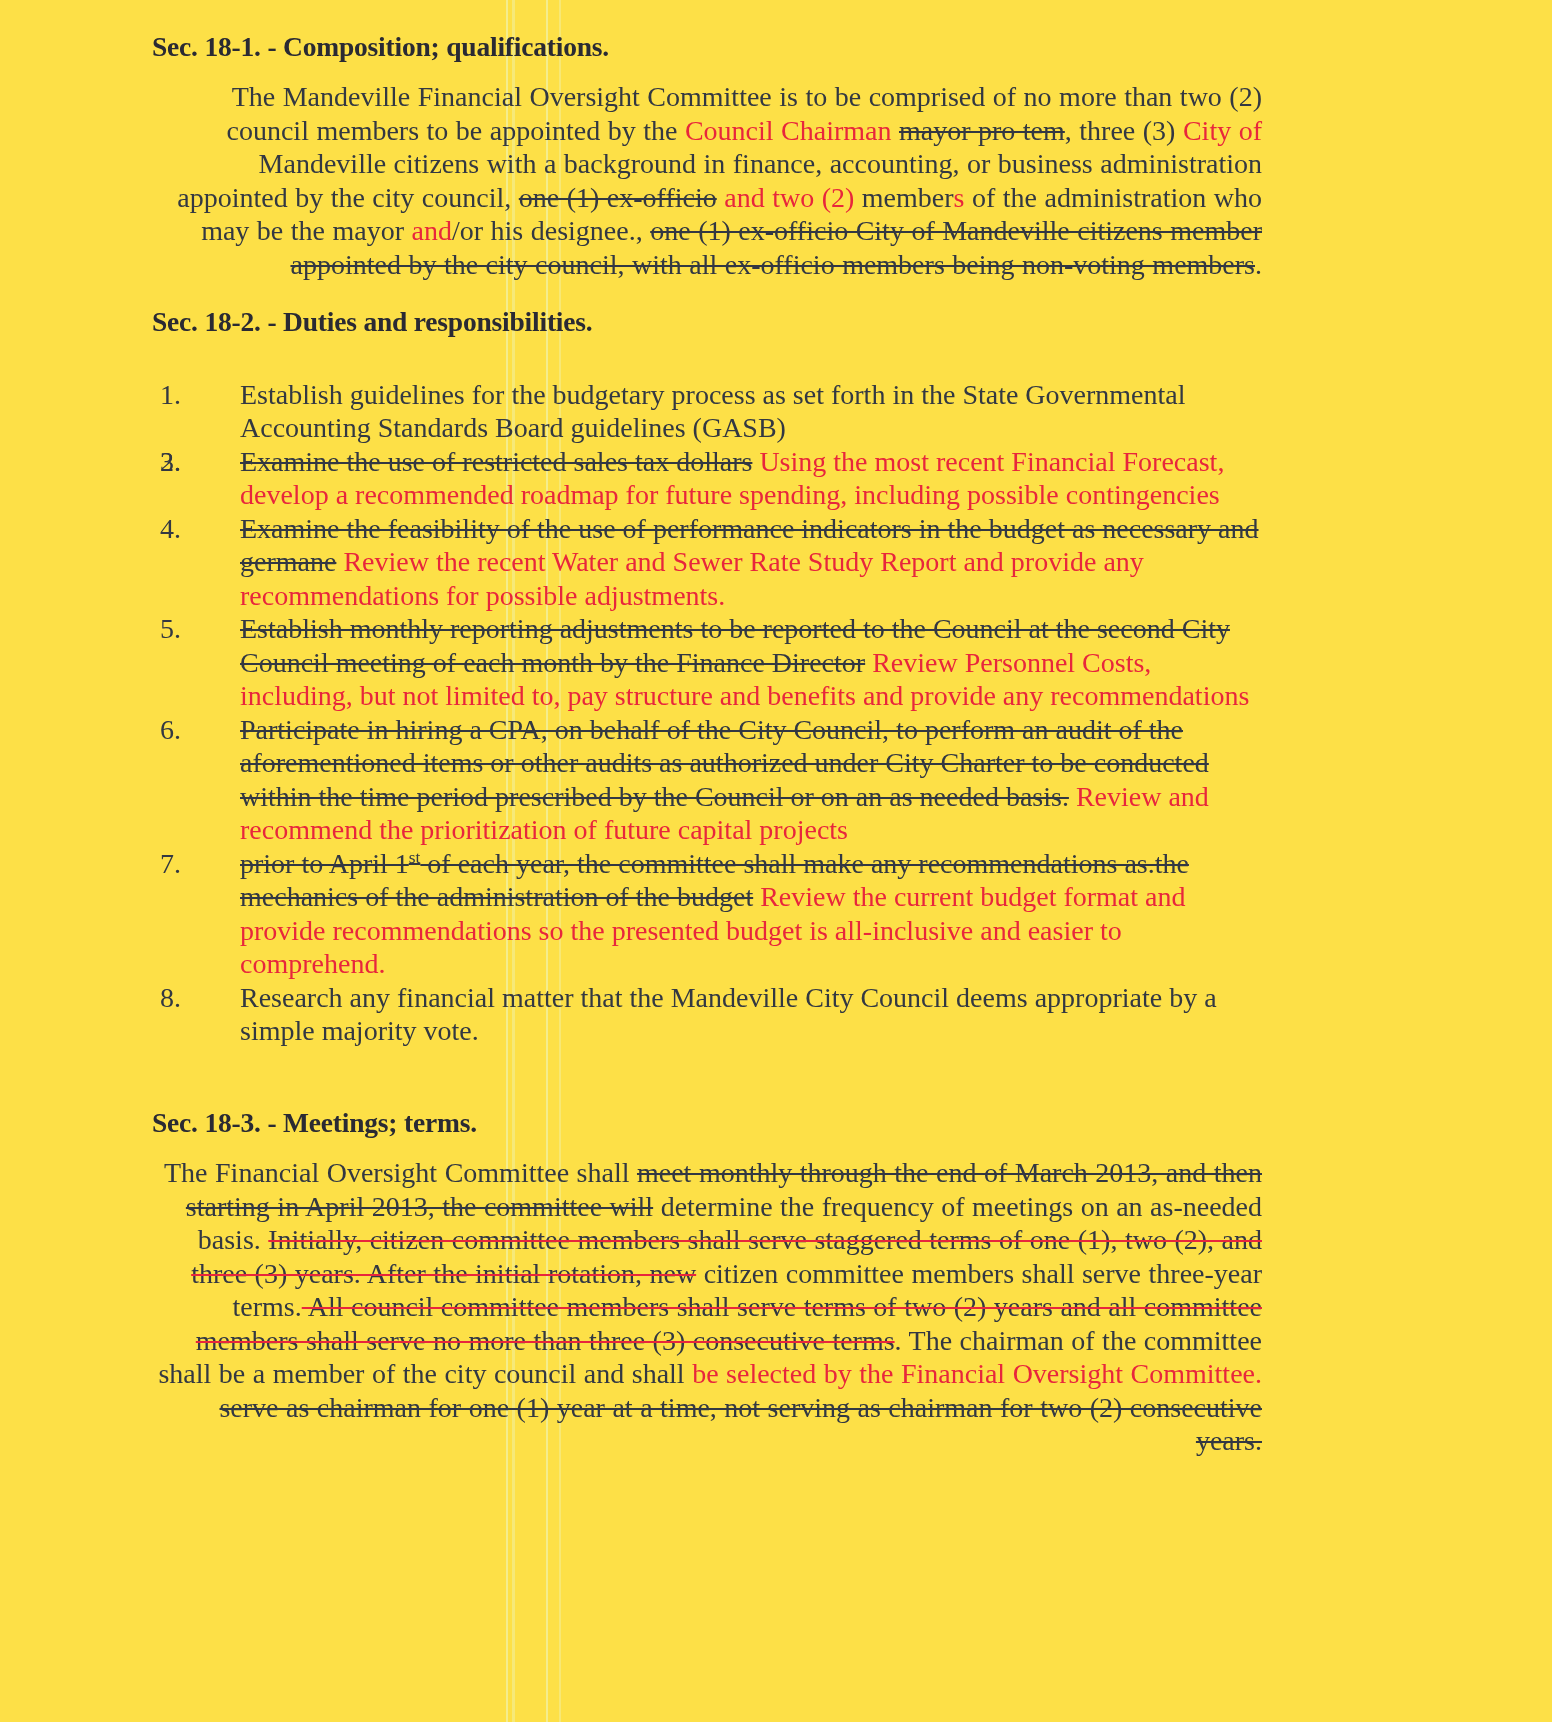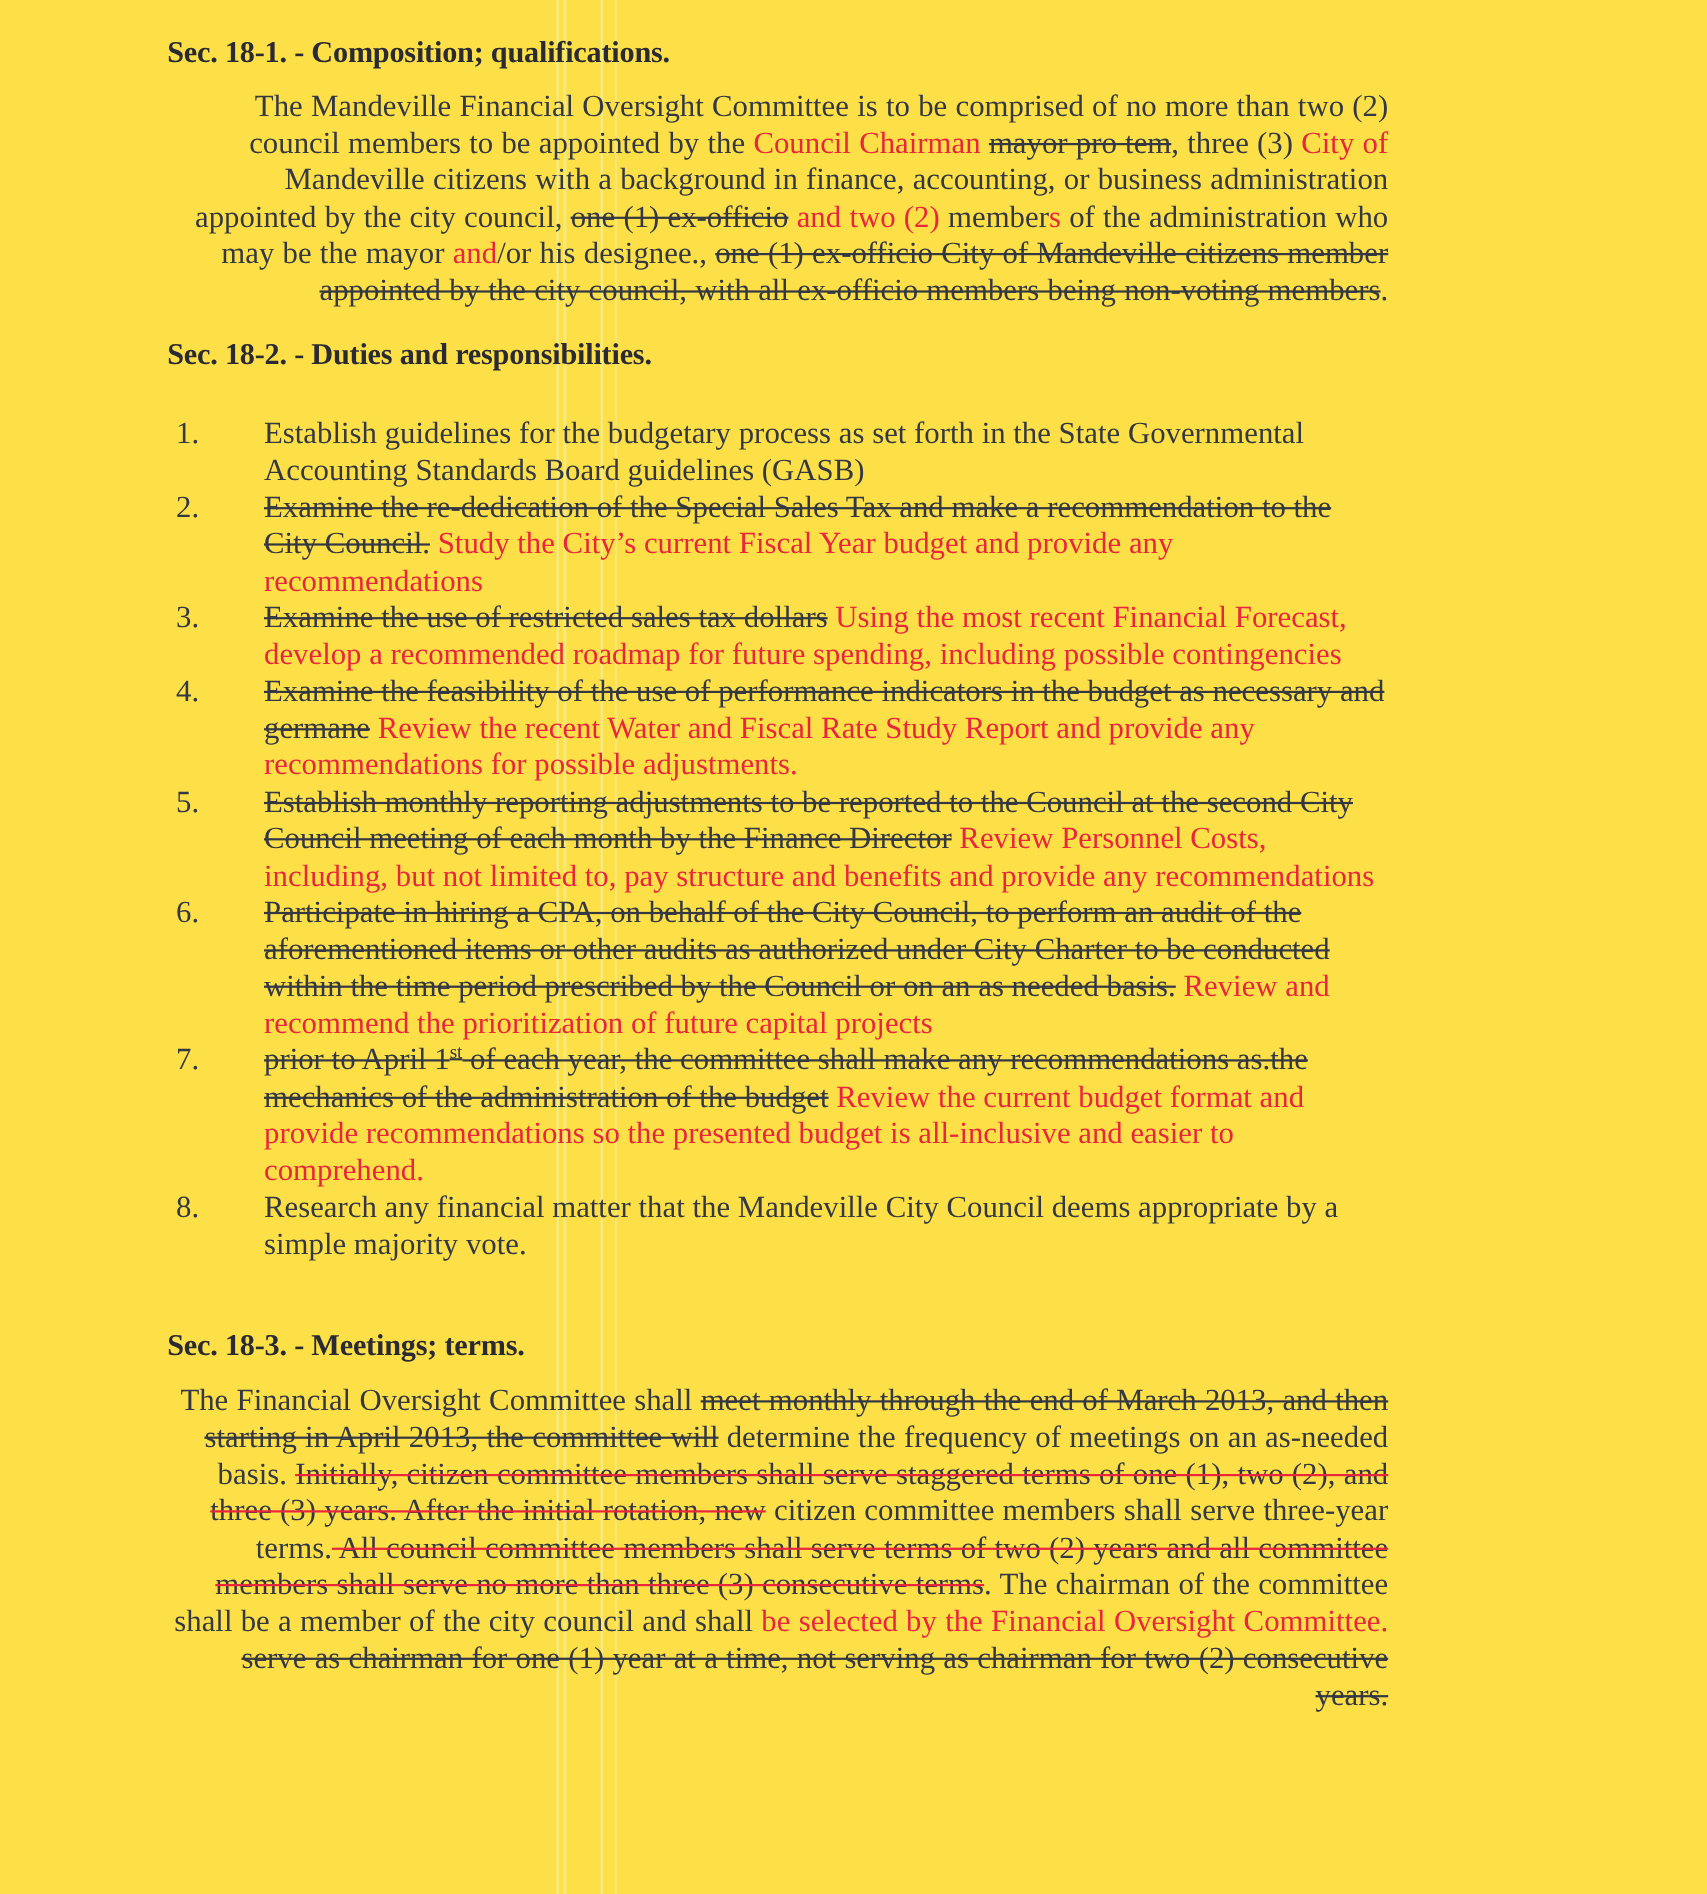--- a/index.html
+++ b/index.html
@@ -108,23 +108,23 @@
 
   <div class="content">
 
     <h2 class="sec">Sec. 18-1. - Composition; qualifications.</h2>
     <p class="body"><span>The Mandeville Financial Oversight Committee is to be comprised of no more than two (2) council members to be appointed by the </span><span class="ins">Council Chairman</span><span> </span><span class="del">mayor pro tem</span><span>, three (3) </span><span class="ins">City of</span><span> Mandeville citizens with a background in finance, accounting, or business administration appointed by the city council, </span><span class="del">one (1) ex-officio</span><span>  </span><span class="ins">and two (2)</span><span> member</span><span class="ins">s</span><span> of the administration who may be the mayor </span><span class="ins">and</span><span>/or his designee., </span><span class="del">one (1) ex-officio City of Mandeville citizens member appointed by the city council, with all ex-officio members being non-voting members</span><span>.</span></p>
 
     <h2 class="sec spaced-top">Sec. 18-2. - Duties and responsibilities.</h2>
 
     <ol class="duties">
         <li><span class="num">1.</span><span><span>Establish guidelines for the budgetary process as set forth in the State Governmental Accounting Standards Board guidelines (GASB)</span></span></li>
-        <li><span class="num">2.</span><span><span class="del">Examine the re-dedication of the Special Sales Tax and make a recommendation to the City Council.</span><span> </span><span class="ins">Study the City’s current Fiscal Year budget and provide any recommendations</span></span></li>
+        <li><span class="num">2.</span></li>
         <li><span class="num">3.</span><span><span class="del">Examine the use of restricted sales tax dollars</span><span> </span><span class="ins">Using the most recent Financial Forecast, develop a recommended roadmap for future spending, including possible contingencies</span></span></li>
-        <li><span class="num">4.</span><span><span class="del">Examine the feasibility of the use of performance indicators in the budget as necessary and germane</span><span> </span><span class="ins">Review the recent Water and Fiscal Rate Study Report and provide any recommendations for possible adjustments.</span></span></li>
+        <li><span class="num">4.</span><span><span class="del">Examine the feasibility of the use of performance indicators in the budget as necessary and germane</span><span> </span><span class="ins">Review the recent Water and Sewer Rate Study Report and provide any recommendations for possible adjustments.</span></span></li>
         <li><span class="num">5.</span><span><span class="del">Establish monthly reporting adjustments to be reported to the Council at the second City Council meeting of each month by the Finance Director</span><span> </span><span class="ins">Review Personnel Costs, including, but not limited to, pay structure and benefits and provide any recommendations</span></span></li>
         <li><span class="num">6.</span><span><span class="del">Participate in hiring a CPA, on behalf of the City Council, to perform an audit of  the aforementioned items or other audits as authorized under City Charter to be conducted within the time period prescribed by  the Council or on an as needed basis.</span><span> </span><span class="ins">Review and recommend the prioritization of future capital projects</span></span></li>
         <li><span class="num">7.</span><span><span class="del">prior to April 1<sup>st</sup></span><span class="del"> of each year, the committee shall make any recommendations as.the mechanics of the administration of the budget</span><span> </span><span class="ins">Review the current budget format and provide recommendations so the presented budget is all-inclusive and easier to comprehend.</span></span></li>
         <li><span class="num">8.</span><span><span>Research any financial matter that the Mandeville City Council deems appropriate by a simple majority vote.</span></span></li>
       </ol>
 
     <div class="spacer-md"></div>
 
     <h2 class="sec">Sec. 18-3. - Meetings; terms.</h2>
     <p class="body"><span>The Financial Oversight Committee shall </span><span class="del">meet monthly through the end of March 2013, and then starting in April 2013, the committee will</span><span> determine the frequency of meetings on an as-needed basis. </span><span class="del-redline">Initially, citizen committee members shall serve staggered terms of one (1), two (2), and three (3) years. After the initial rotation, new</span><span> citizen committee members shall serve three-year terms.</span><span class="del-redline"> All council committee members shall serve terms of two (2) years and all committee members shall serve no more than three (3) consecutive terms</span><span>. The chairman of the committee shall be a member of the city council and shall </span><span class="ins">be selected by the Financial Oversight Committee.</span><span class="del"> serve as chairman for one (1) year at a time, not serving as chairman for two (2) consecutive years.</span></p>

